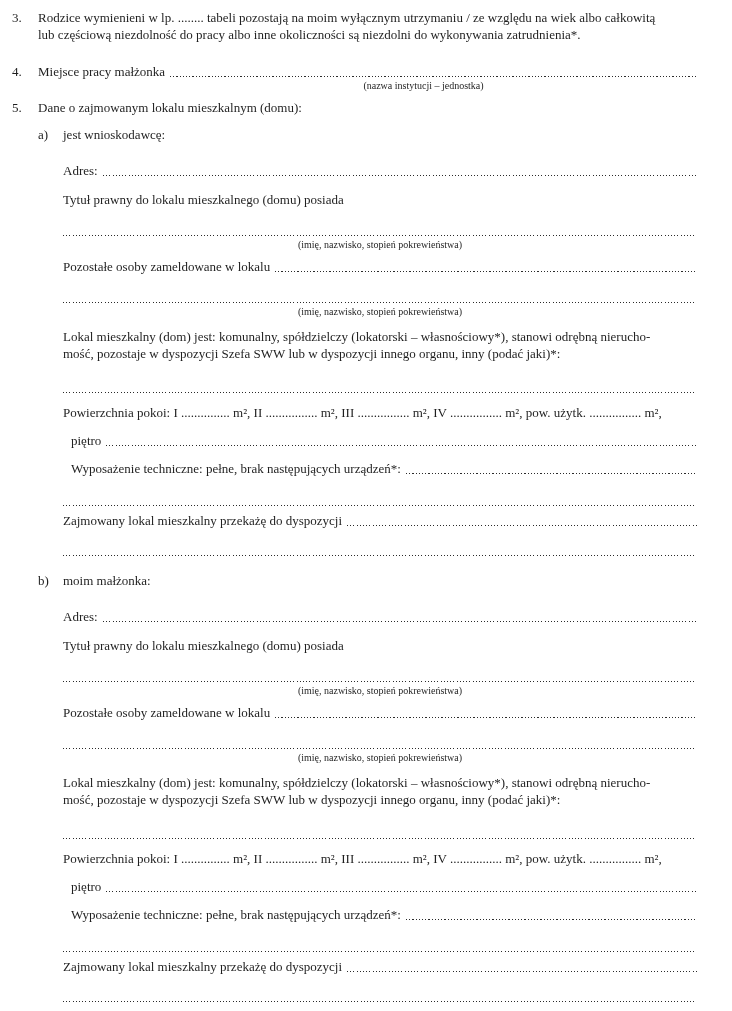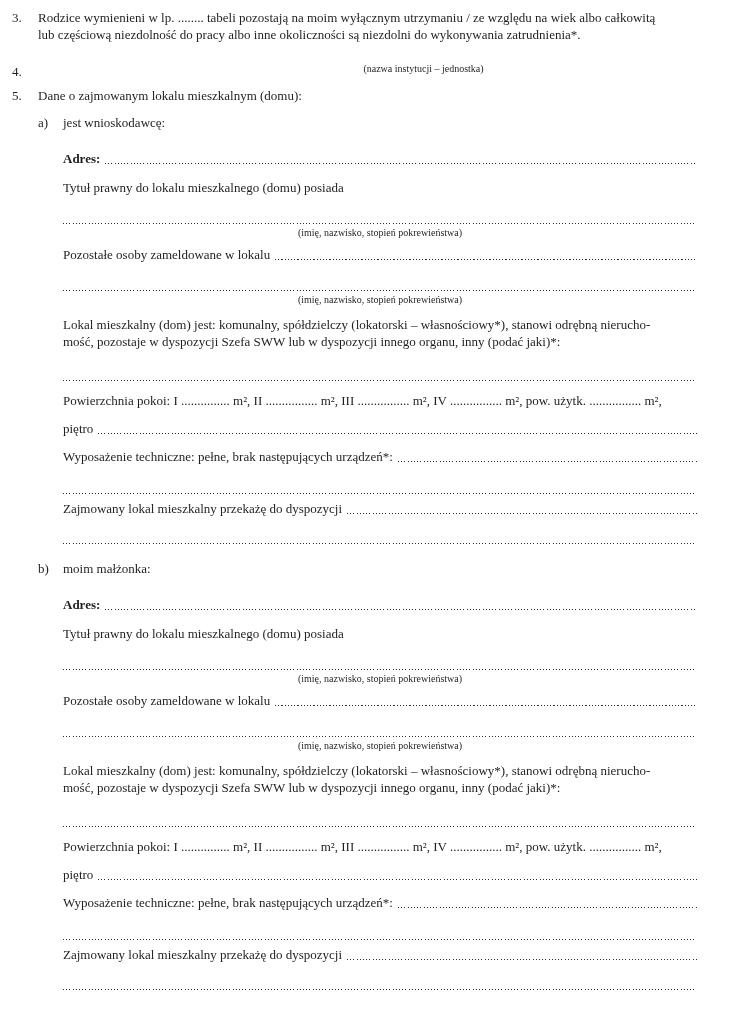--- a/index.html
+++ b/index.html
@@ -61,43 +61,47 @@
     line-height: 12px;
     text-align: center;
   }
   .nudge { position: relative; left: 56px; }
 
   .mt0  { margin-top: 0; }
   .mt7  { margin-top: 7px; }
   .mt8  { margin-top: 8px; }
   .mt9  { margin-top: 3px; }
   .mt10 { margin-top: 10px; }
-  .mt11 { margin-top: 11px; }
+  .mt11 { margin-top: 11px; margin-left: 8px; }
   .mt12 { margin-top: 12px; font-family: Liberation Serif, serif; }
   .mt13 { margin-top: 13px; }
   .mt14 { margin-top: 14px; }
   .mt15 { margin-top: 15px; }
   .mt17 { margin-top: 17px; }
-  .mt19 { margin-top: 19px; font-weight: bold; }
+  .mt19 { margin-top: 19px; }
   .mt20 { margin-top: 20px; }
 </style>
 </head>
 <body>
 
 <div class="page">
 
   <div class="item">
     <span class="num">3.</span>
     <div class="pre">Rodzice wymienieni w lp. ........ tabeli pozostają na moim wyłącznym utrzymaniu / ze względu na wiek albo całkowitą
 lub częściową niezdolność do pracy albo inne okoliczności są niezdolni do wykonywania zatrudnienia*.</div>
   </div>
 
   <div class="item mt20">
     <span class="num">4.</span>
     <div>
+      <div class="row">
+        <span class="label">Miejsce pracy małżonka</span>
+        <div class="leader"></div>
+      </div>
       <div class="cap nudge mt0">(nazwa instytucji – jednostka)</div>
     </div>
   </div>
 
   <div class="item mt7">
     <span class="num">5.</span>
     <div>Dane o zajmowanym lokalu mieszkalnym (domu):</div>
   </div>
 
   <div class="section">

